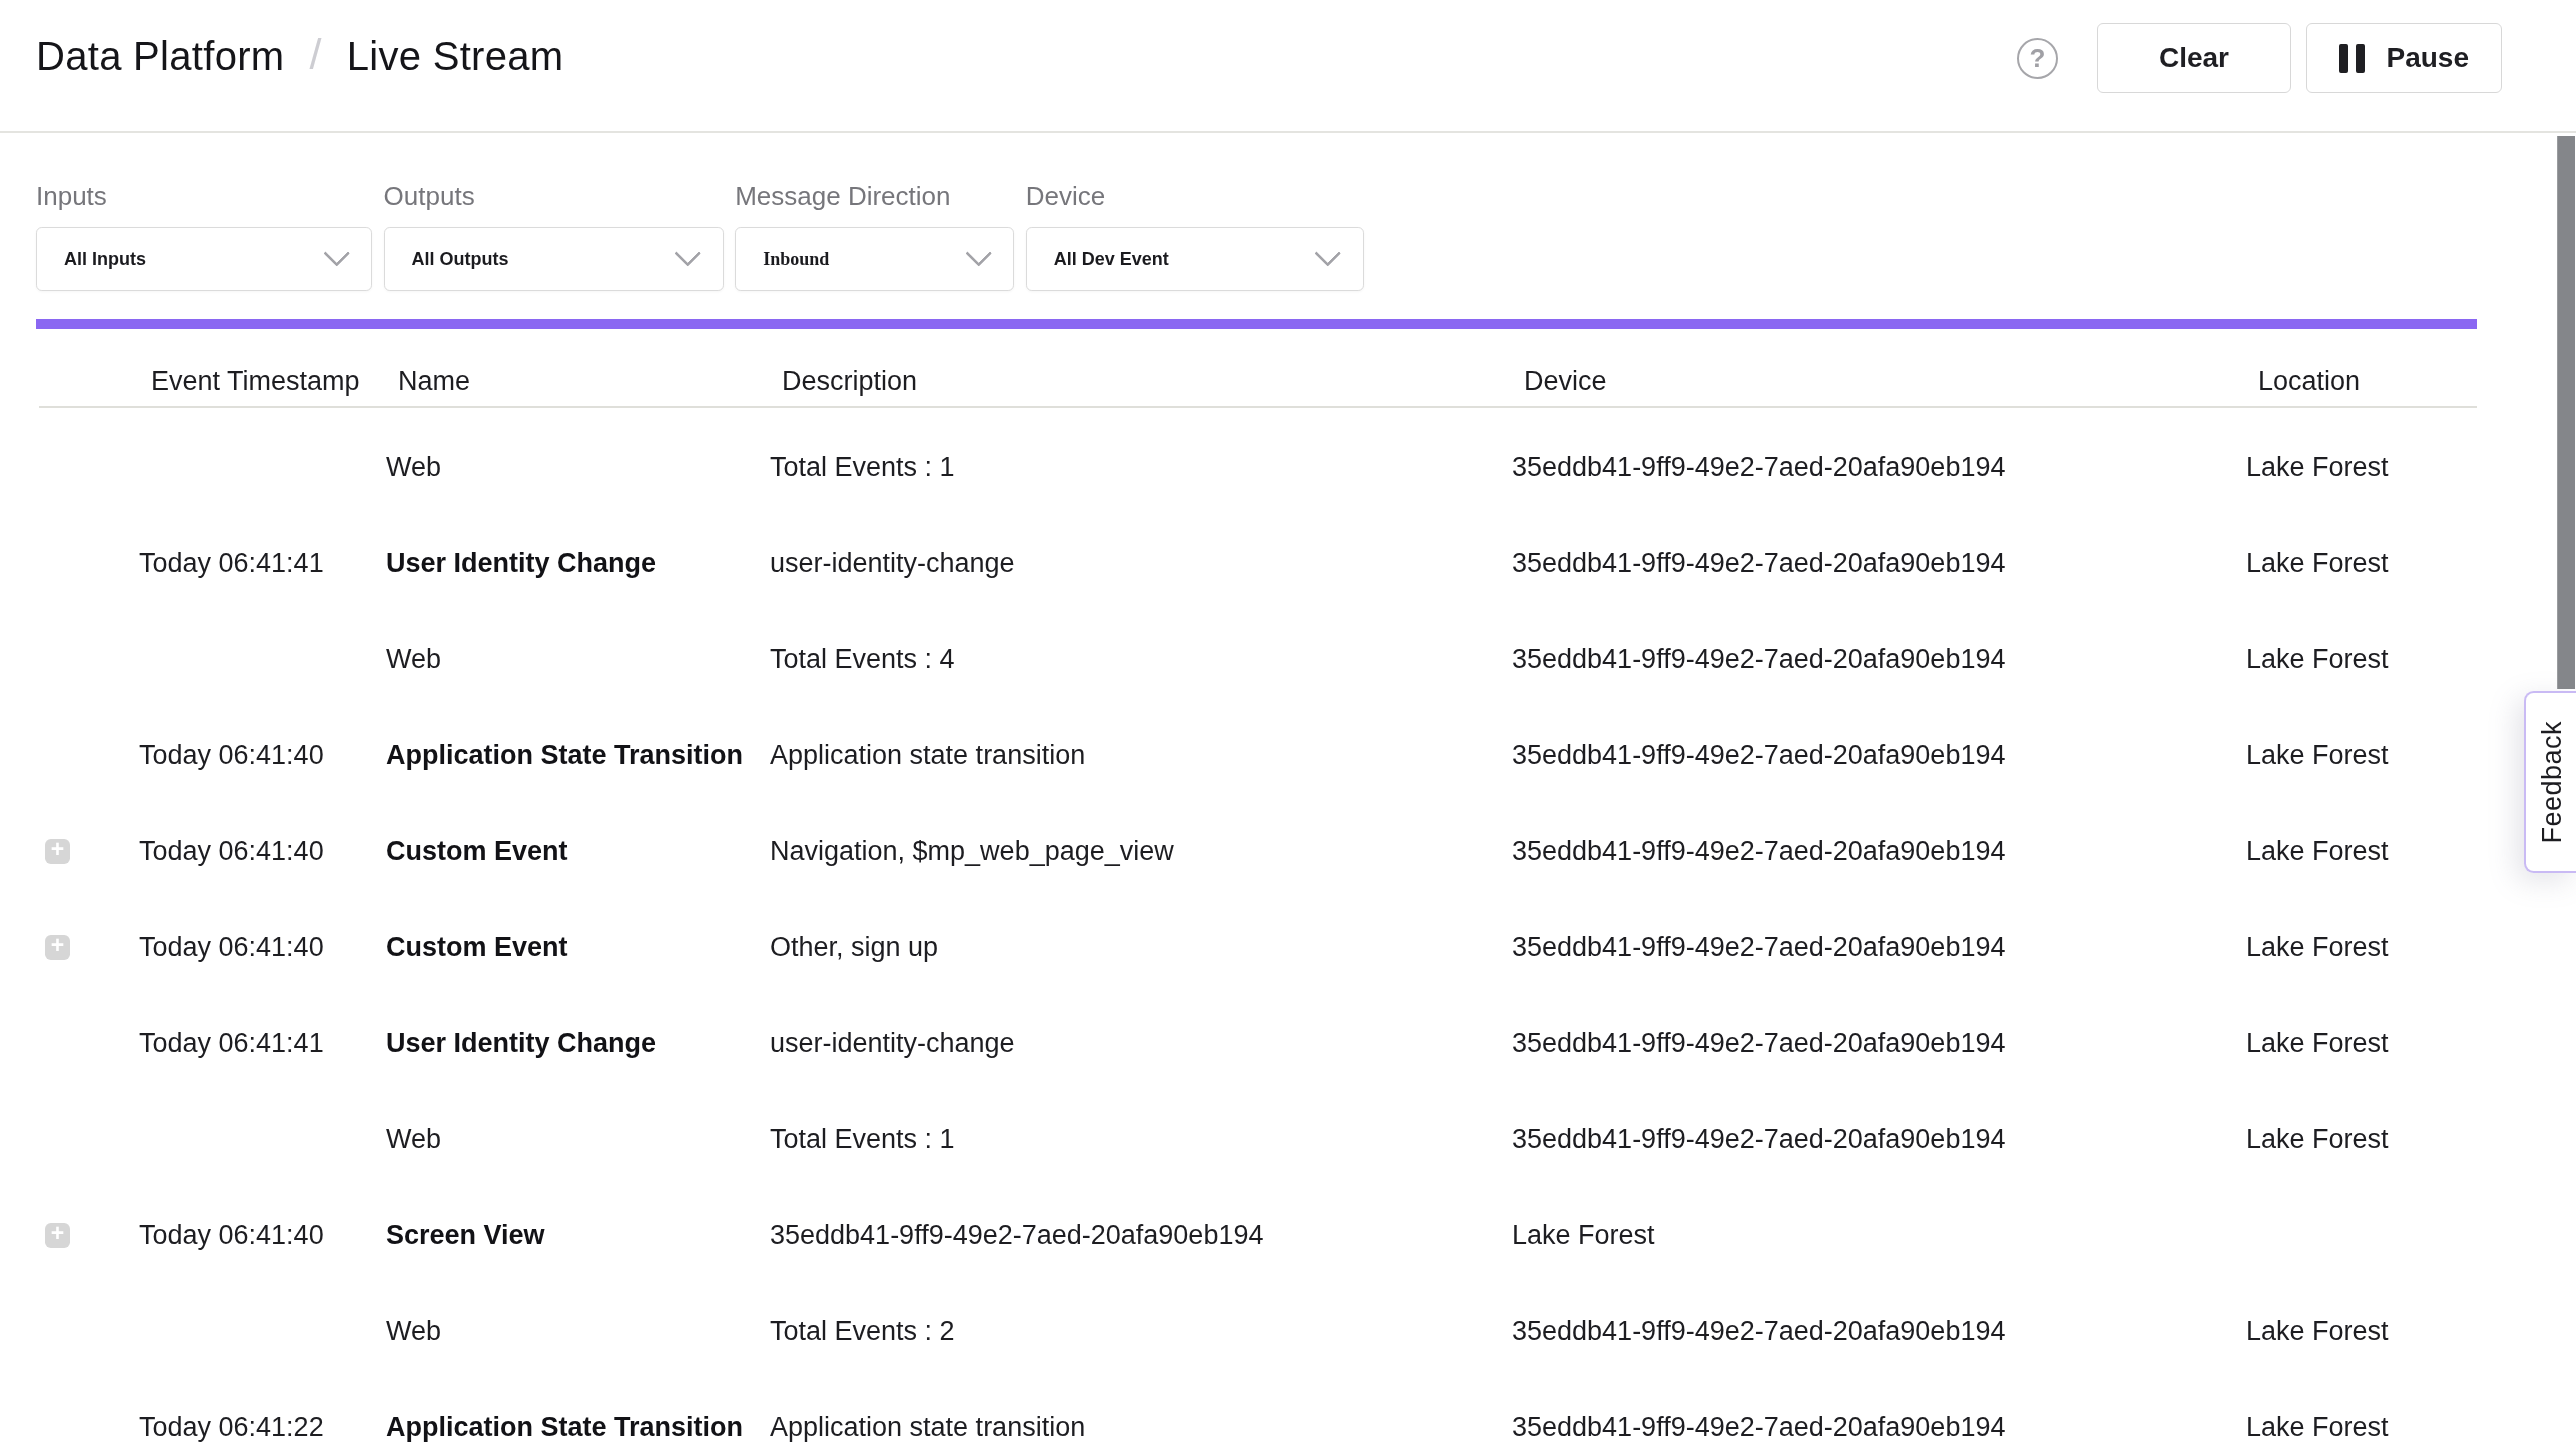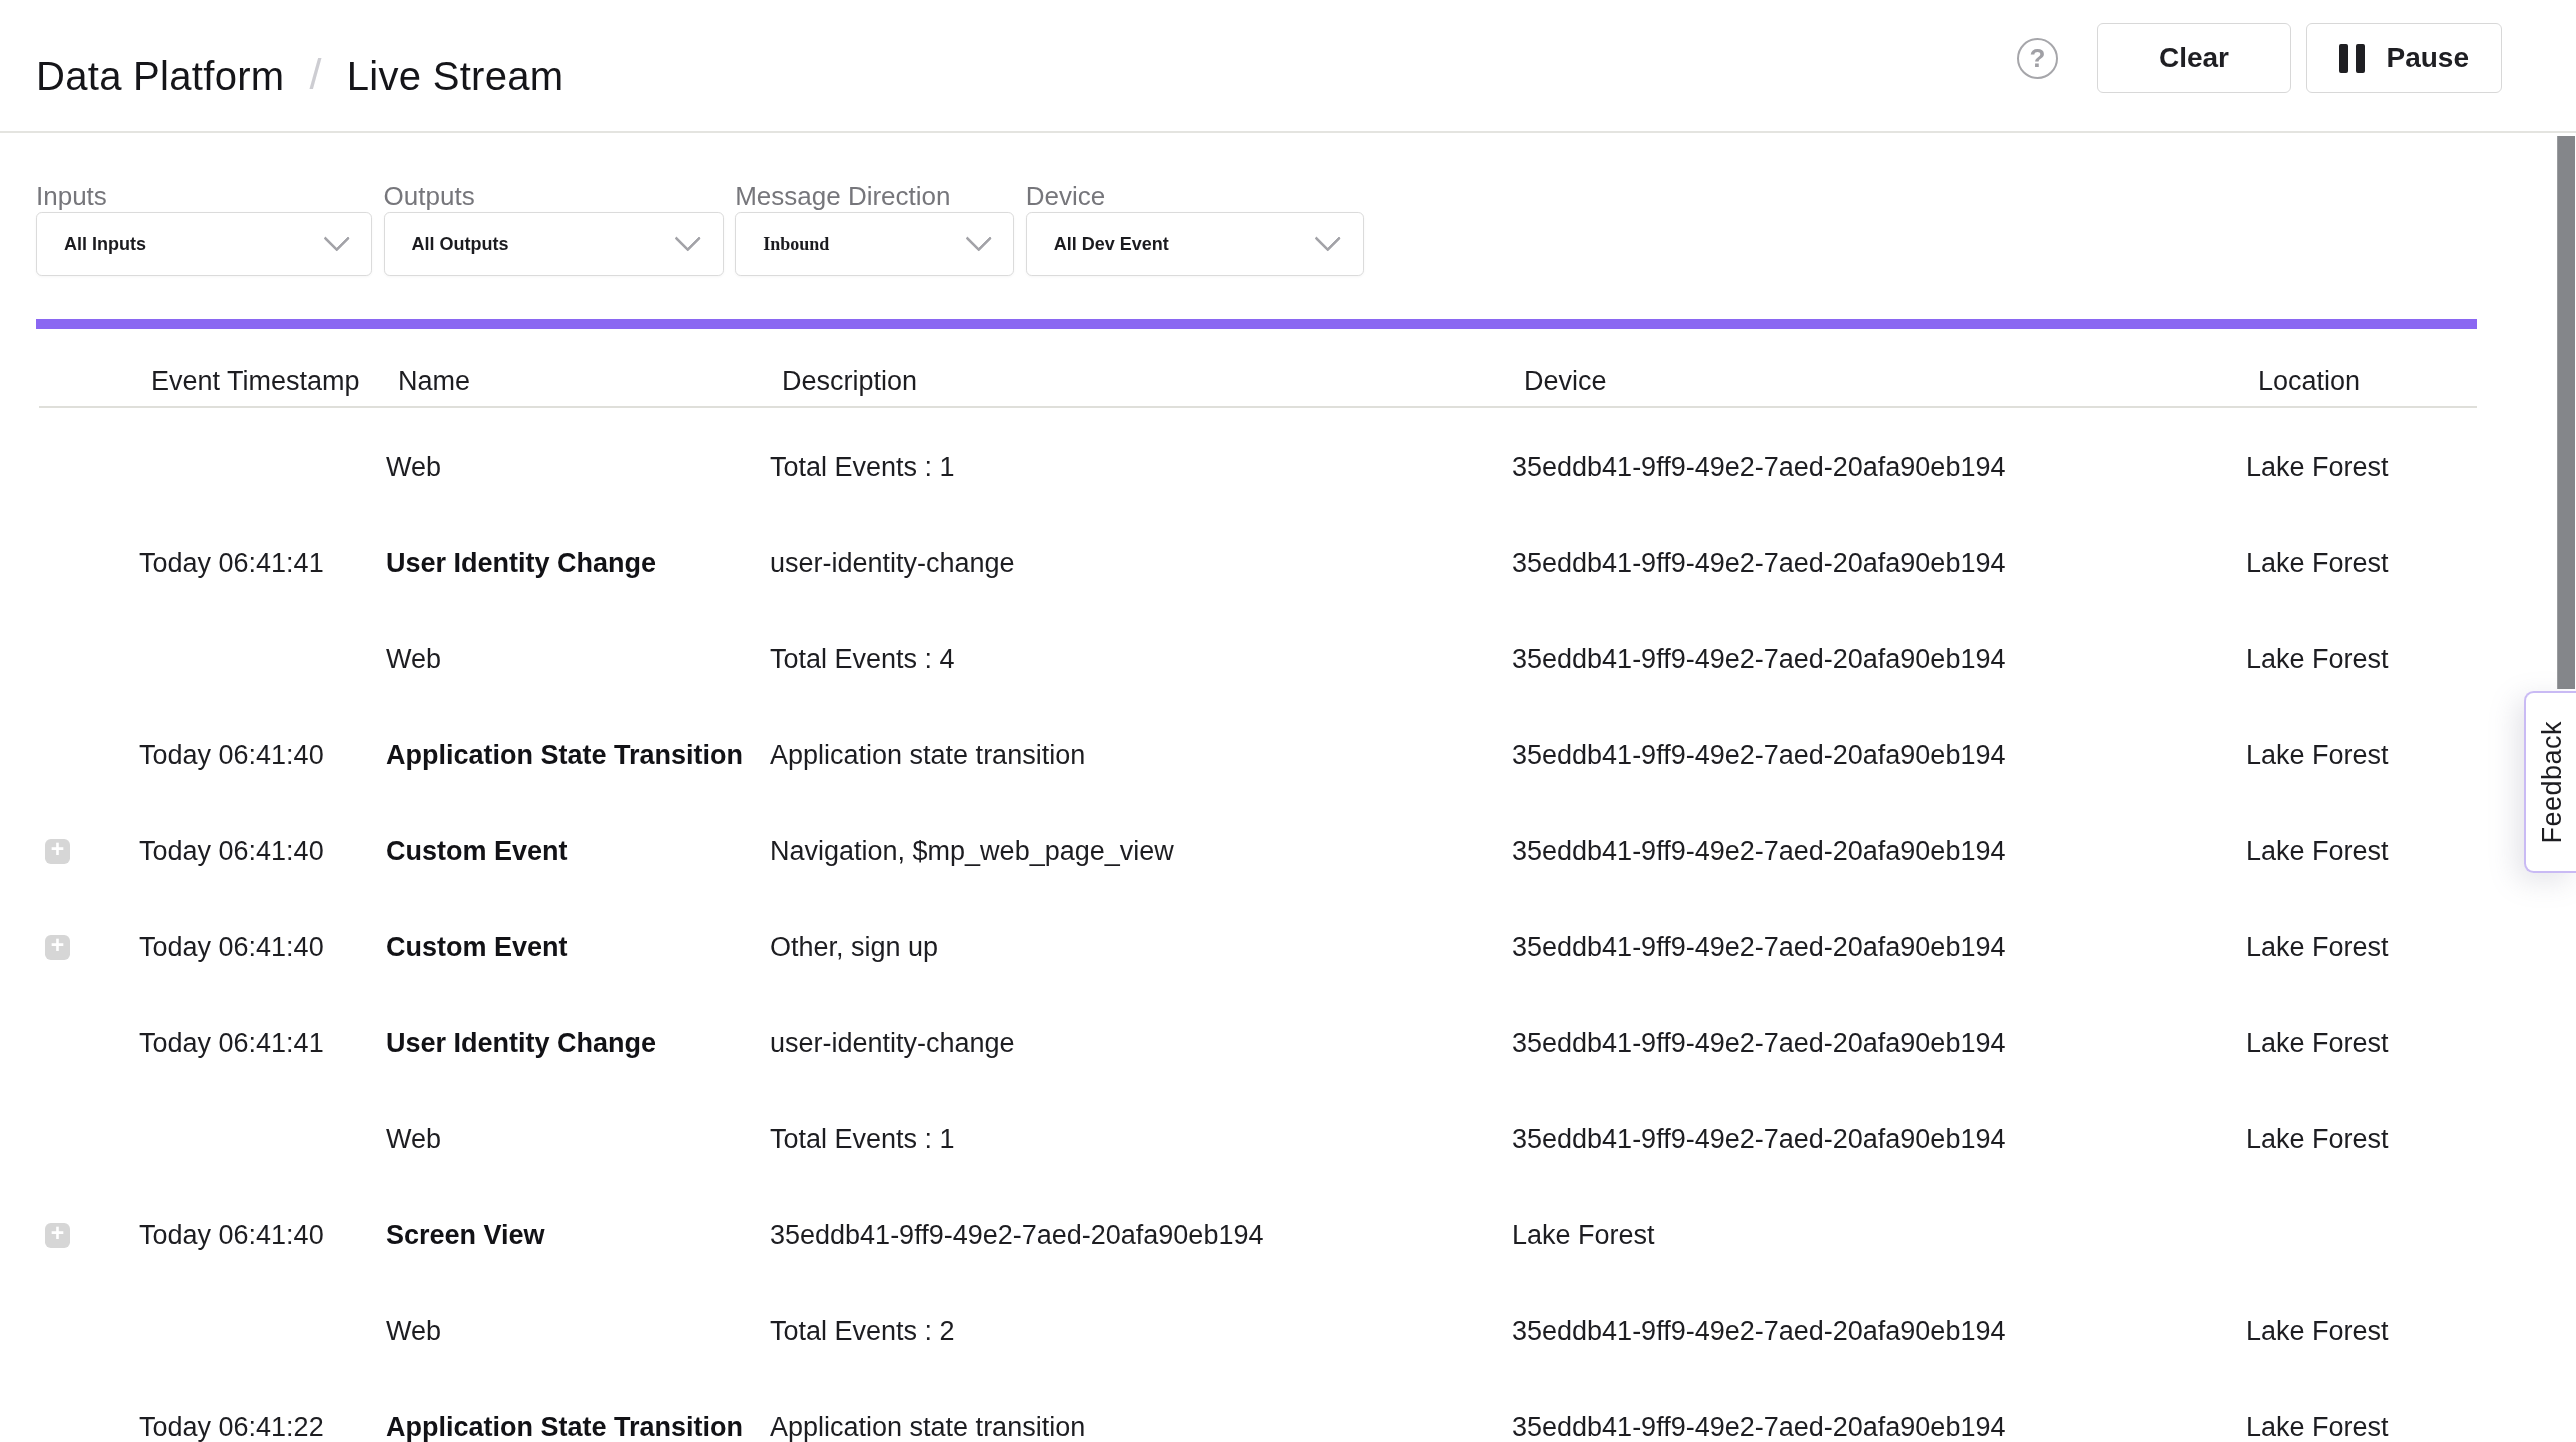--- a/index.html
+++ b/index.html
@@ -12,21 +12,21 @@
   }
 
   
   .topbar {
     position: absolute; left: 0; top: 0; width: 2576px; height: 133px;
     background: #fff; border-bottom: 2.9px solid #e4e4e0;
   }
   .breadcrumb {
     position: absolute; left: 36px; top: 32px;
     display: flex; align-items: center; gap: 25px;
-    font-size: 40px; font-weight: 500; letter-spacing: 0.3px; color: #151519; margin-top: 20px;
+    font-size: 40px; font-weight: 500; letter-spacing: 0.3px; color: #151519;
   }
   .crumb-sep { color: #cdcdd2; font-weight: 300; font-size: 43px; transform: translateY(-1.9px); }
 
   .help-circle {
     position: absolute; left: 2017px; top: 38px; width: 41px; height: 41px;
     border: 2.9px solid #a6a6aa; border-radius: 50%;
     display: flex; align-items: center; justify-content: center;
     color: #a0a0a5; font-size: 26px; font-weight: 700; cursor: pointer;
     background: #fff;
   }
@@ -46,21 +46,21 @@
   
   .filters {
     position: absolute; left: 36px; top: 181px;
     display: flex; gap: 11.6px;
   }
   .filter { display: flex; flex-direction: column; }
   .filter:nth-child(1) .select { width: 336px; }
   .filter:nth-child(2) .select { width: 340px; }
   .filter:nth-child(3) .select { width: 279px; font-family: Liberation Serif, serif; }
   .filter:nth-child(4) .select { width: 338px; }
-  .filter-label { font-size: 26px; color: #76767b; margin-bottom: 0; }
+  .filter-label { font-size: 26px; color: #76767b; margin-bottom: 15px; }
   .select {
     height: 64px; background: #fff;
     border: 1.9px solid #dbdbdb; border-radius: 5.8px;
     display: flex; align-items: center; justify-content: space-between;
     padding: 0 25px 0 27px; cursor: pointer;
     box-shadow: 0 1px 2.9px rgba(0,0,0,.04);
   }
   .select-value { font-size: 18px; font-weight: 700; color: #1b1b1f; }
   .chevron {
     width: 19.4px; height: 19.4px; flex: 0 0 auto; position: relative; top: -4.9px;

